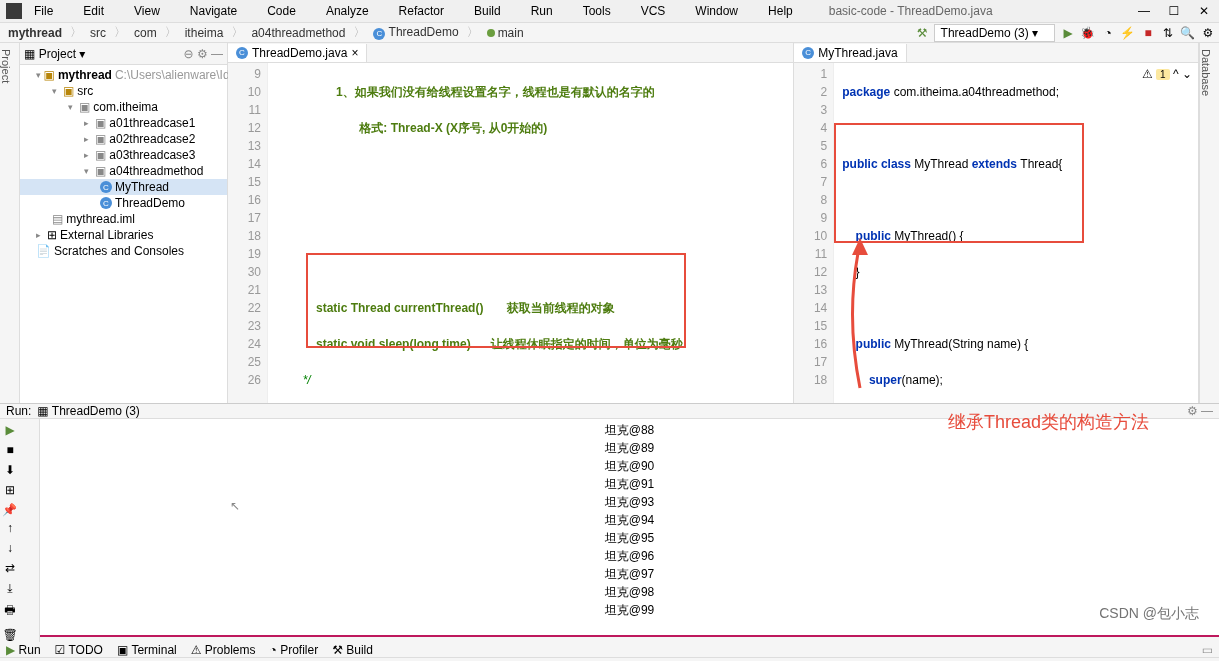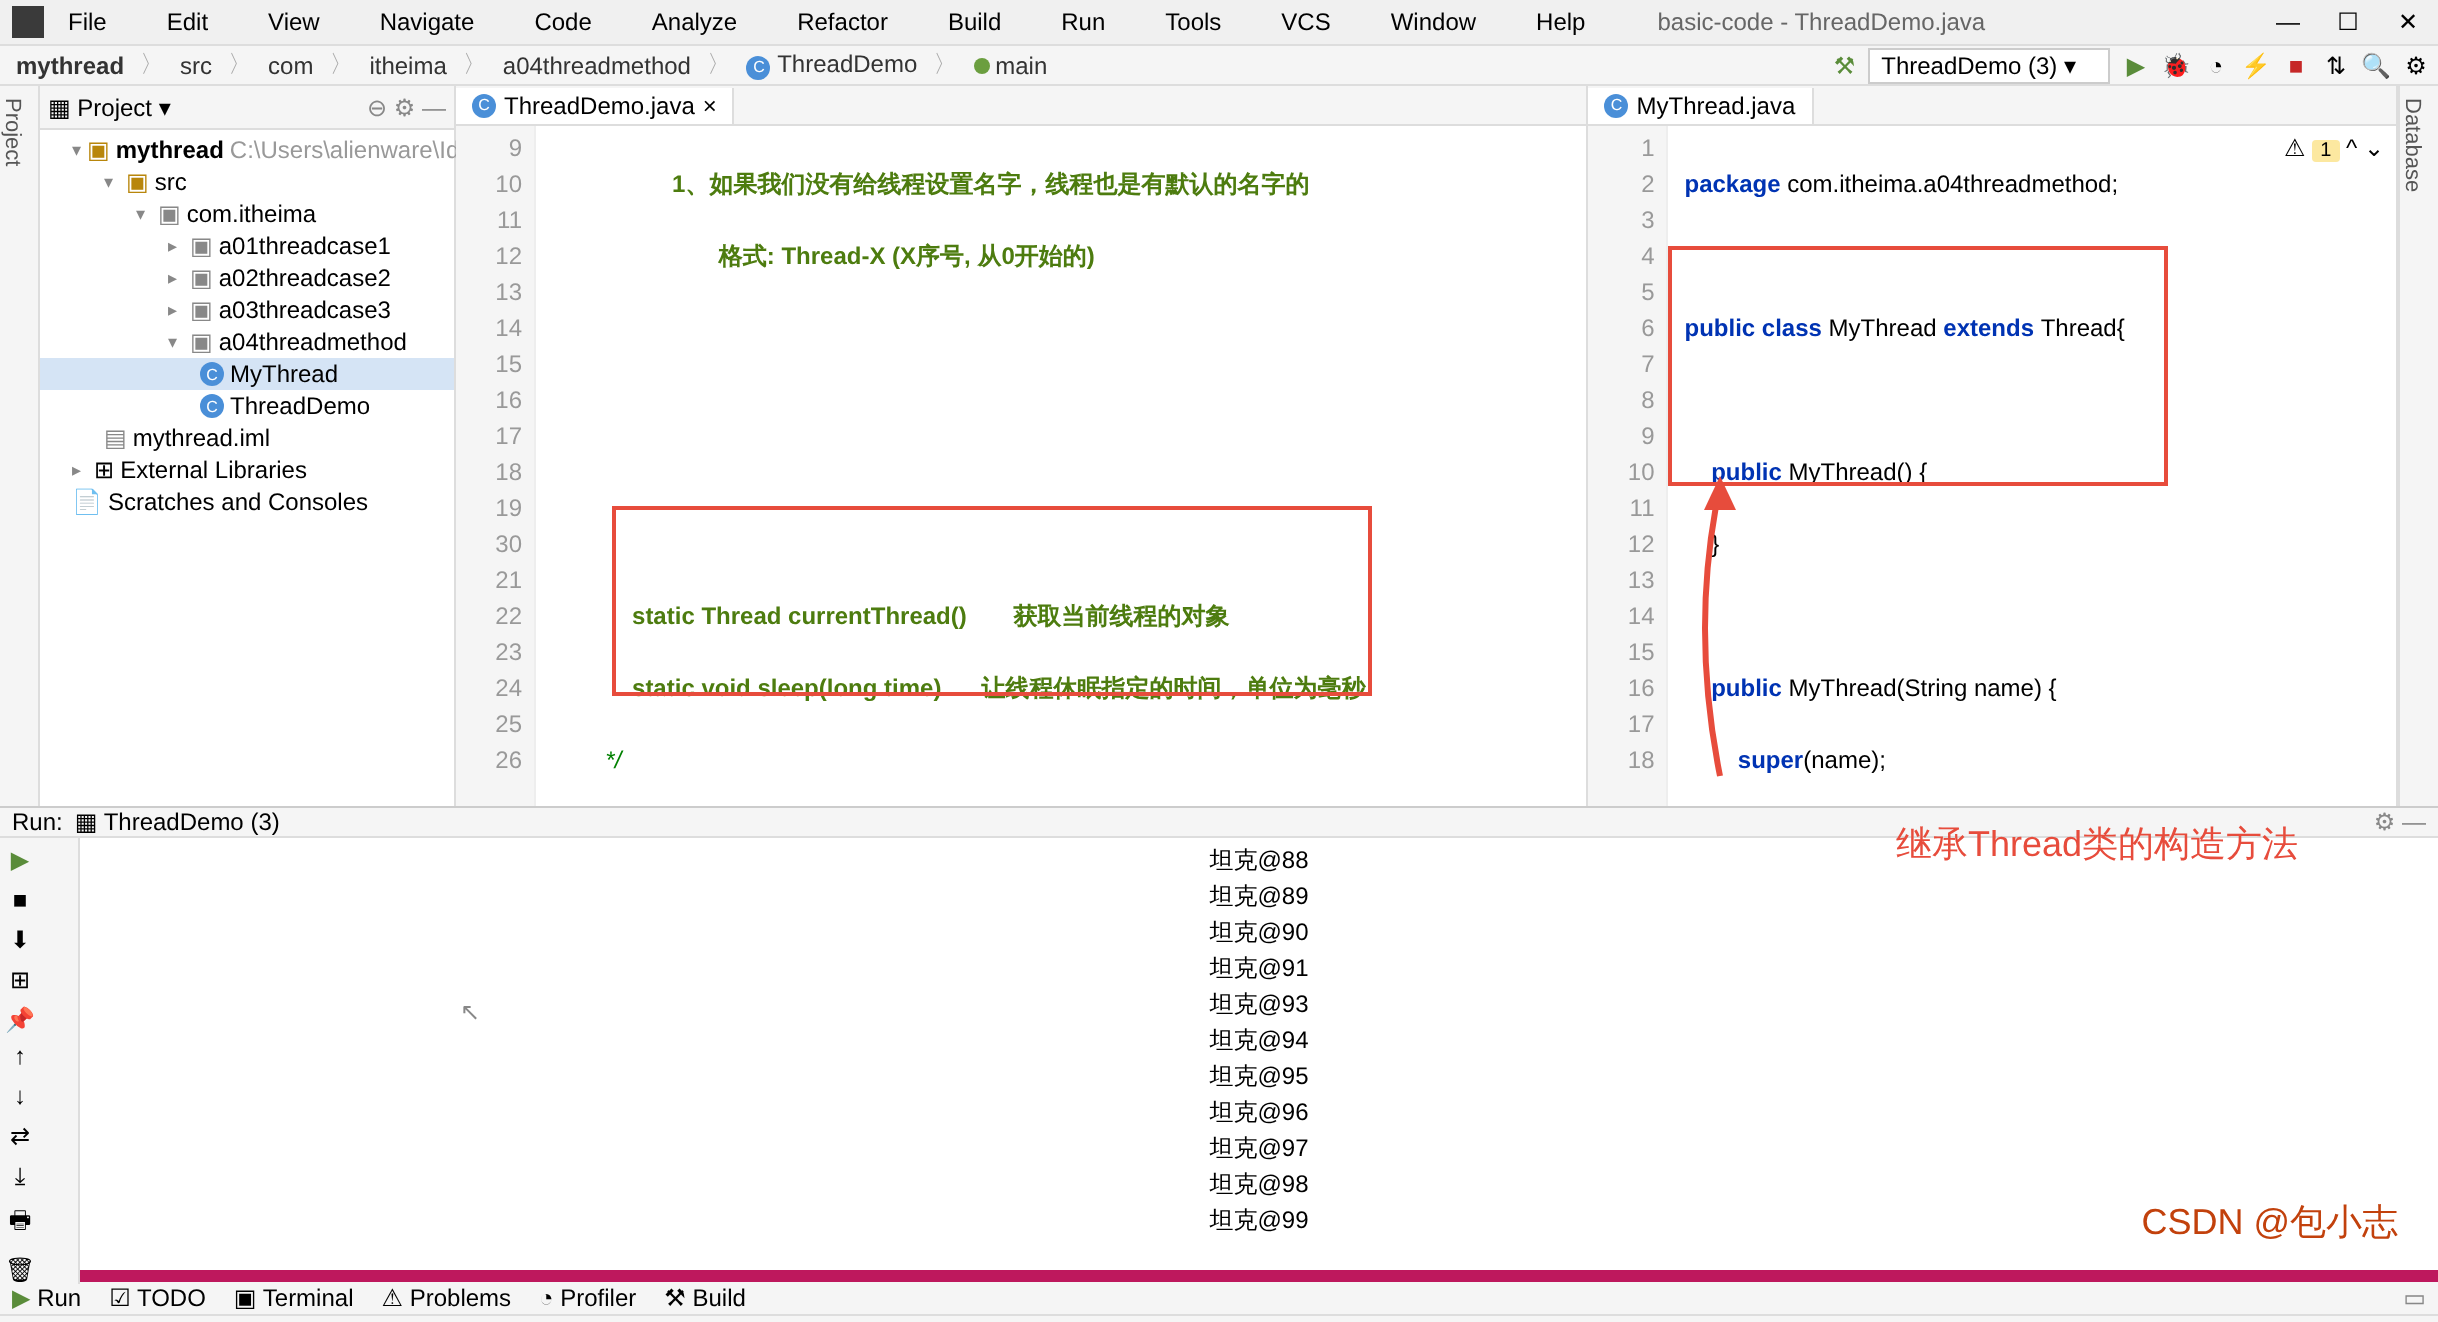--- a/index.html
+++ b/index.html
@@ -53,23 +53,23 @@
 .red-box{position:absolute;border:2px solid #e74c3c;pointer-events:none;}
 .red-arrow{position:absolute;color:#e74c3c;font-size:32px;pointer-events:none;}
 .red-label{position:absolute;color:#e74c3c;font-size:18px;pointer-events:none;}
 .right-border{width:20px;background:#f5f5f5;border-left:1px solid #ddd;writing-mode:vertical-lr;padding-top:6px;font-size:11px;color:#555;}
 .run-panel{height:232px;border-top:1px solid #ccc;background:#fff;display:flex;flex-direction:column;text-align:center;}
 .run-header{height:22px;background:#f5f5f5;border-bottom:1px solid #ddd;display:flex;align-items:center;padding:0 6px;gap:6px;}
 .run-body{flex:1;display:flex;}
 .run-toolbar{width:40px;background:#f5f5f5;border-right:1px solid #ddd;display:flex;flex-direction:column;}
 .run-tb-col{width:20px;display:flex;flex-direction:column;gap:6px;padding-top:4px;align-items:center;}
 .run-output{flex:1;padding:2px 12px;font-family:"Consolas",monospace;line-height:18px;overflow:hidden;position:relative;}
-.bottom-bar{height:22px;background:#f5f5f5;border-top:6px solid #be185d;display:flex;align-items:center;padding:0 6px;gap:14px;}
+.bottom-bar{height:22px;background:#f5f5f5;border-top:2px solid #be185d;display:flex;align-items:flex-end;padding:0 6px;gap:14px;}
 .status-bar{height:20px;background:#f5f5f5;border-top:1px solid #ddd;display:flex;align-items:center;padding:0 6px;font-size:11px;}
-.watermark{position:absolute;right:20px;bottom:38px;color:#c2410c;font-size:18px;}
+.watermark{position:absolute;right:20px;bottom:38px;color:#737373;font-size:14px;}
 .gear-r{margin-left:auto;color:#888;display:flex;gap:4px;}
 .play-icon{color:#5a8c3a;}
 .warn{background:#fce8a0;border-radius:2px;padding:0 4px;font-size:10px;}
 </style>
 </head>
 <body>
 
 <div class="titlebar">
   <div class="titlebar-icon"></div>
   <div class="menubar">

